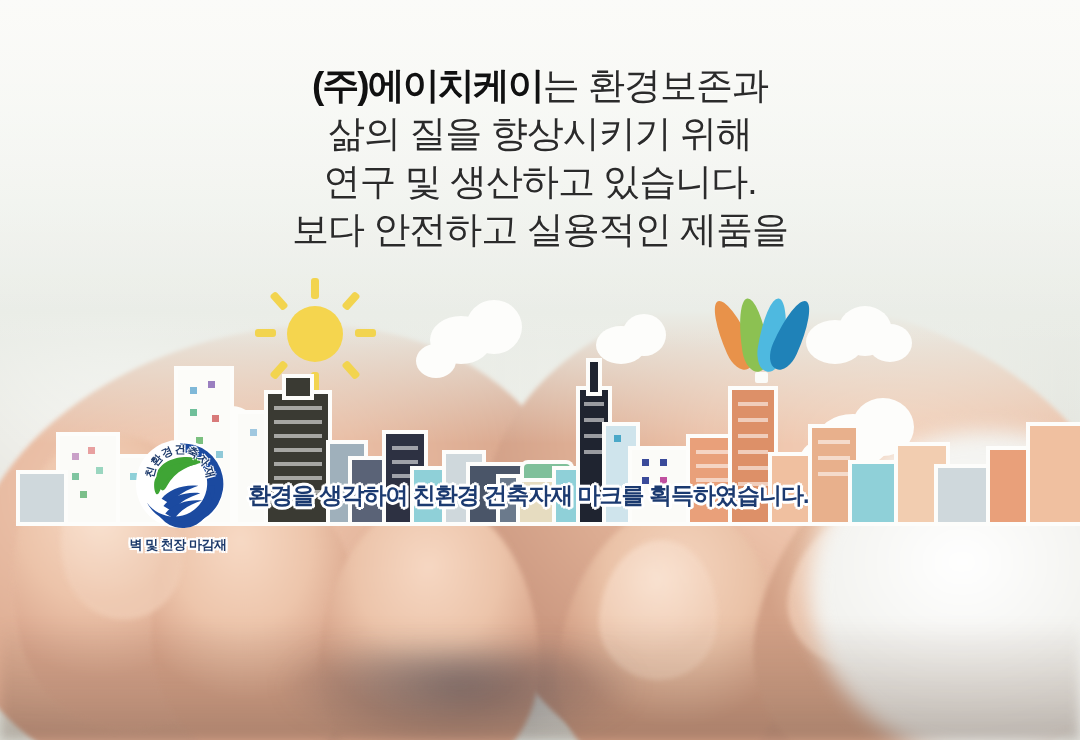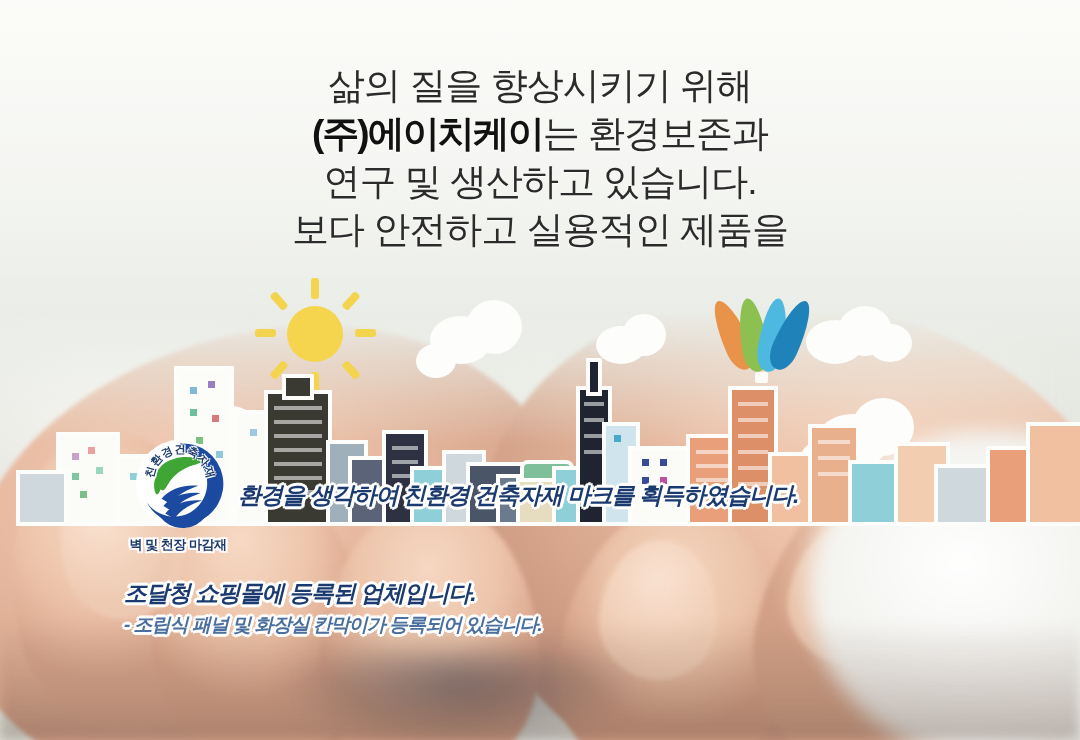--- a/index.html
+++ b/index.html
@@ -156,21 +156,21 @@
       -2px -2px 0 #fff,2px -2px 0 #fff,-2px 2px 0 #fff,2px 2px 0 #fff;
   }
   .arc-text{position:absolute;left:16px;top:4px;width:92px;height:92px;}
   .arc-ch{
     position:absolute;left:50%;top:50%;
     font-size:11px;font-weight:bold;color:#1d3a6b;
     text-shadow:-1.5px 0 0 #fff,1.5px 0 0 #fff,0 -1.5px 0 #fff,0 1.5px 0 #fff;
     transform-origin:0 0;
   }
 
-  .cert-text{font-style:italic;}
+  .cert-text{margin-left:10px;}
   .cert-main{
     font-size:23px;font-weight:bold;color:#1b3a70;letter-spacing:-1px;white-space:nowrap;
     text-shadow:
       -3px 0 0 #fff,3px 0 0 #fff,0 -3px 0 #fff,0 3px 0 #fff,
       -2px -2px 0 #fff,2px -2px 0 #fff,-2px 2px 0 #fff,2px 2px 0 #fff,
       -3px -1px 0 #fff,3px 1px 0 #fff;
   }
   .cert-sub{
     margin-top:3px;
     font-size:19px;font-weight:bold;color:#4a6f9e;letter-spacing:-1px;white-space:nowrap;
@@ -197,22 +197,22 @@
   <div class="nail n1"></div>
   <div class="nail n2"></div>
   <div class="nail n3"></div>
   <div class="sleeve-right"></div>
   <div class="dark-cuff"></div>
   <div class="shadow-bottom"></div>
   <div class="bg-layer bg-topwash"></div>
   <div class="haze"></div>
 
   <div class="headline">
+    <span class="ln"><span class="brand">(주)에이치케이</span><span>는 환경보존과</span></span>
     <span class="ln">삶의 질을 향상시키기 위해</span>
-    <span class="ln"><span class="brand">(주)에이치케이</span><span>는 환경보존과</span></span>
     <span class="ln">연구 및 생산하고 있습니다.</span>
     <span class="ln">보다 안전하고 실용적인 제품을</span>
   </div>
 
   <div>
     <div class="sun"></div>
     <div class="ray" style="left:311px;top:278px;width:8px;height:21px;transform:rotate(0deg);"></div>
     <div class="ray" style="left:347px;top:291px;width:8px;height:20px;transform:rotate(42deg);"></div>
     <div class="ray" style="left:355px;top:329px;width:21px;height:8px;"></div>
     <div class="ray" style="left:347px;top:360px;width:8px;height:20px;transform:rotate(-42deg);"></div>
@@ -374,19 +374,15 @@
           <span class="arc-ch" style="transform: rotate(75deg) translate(-50%, -38px) rotate(0deg);">재</span>
         </div>
       <div class="badge-caption">벽 및 천장 마감재</div>
     </div>
     <div class="cert-text">
       <div class="cert-main">환경을 생각하여 친환경 건축자재 마크를 획득하였습니다.</div>
     </div>
   </div>
 
   <div class="cert cert-2">
-    <div class="cert-text">
-      <div class="cert-main">조달청 쇼핑몰에 등록된 업체입니다.</div>
-      <div class="cert-sub">- 조립식 패널 및 화장실 칸막이가 등록되어 있습니다.</div>
-    </div>
   </div>
 
 </div>
 
 </body></html>

